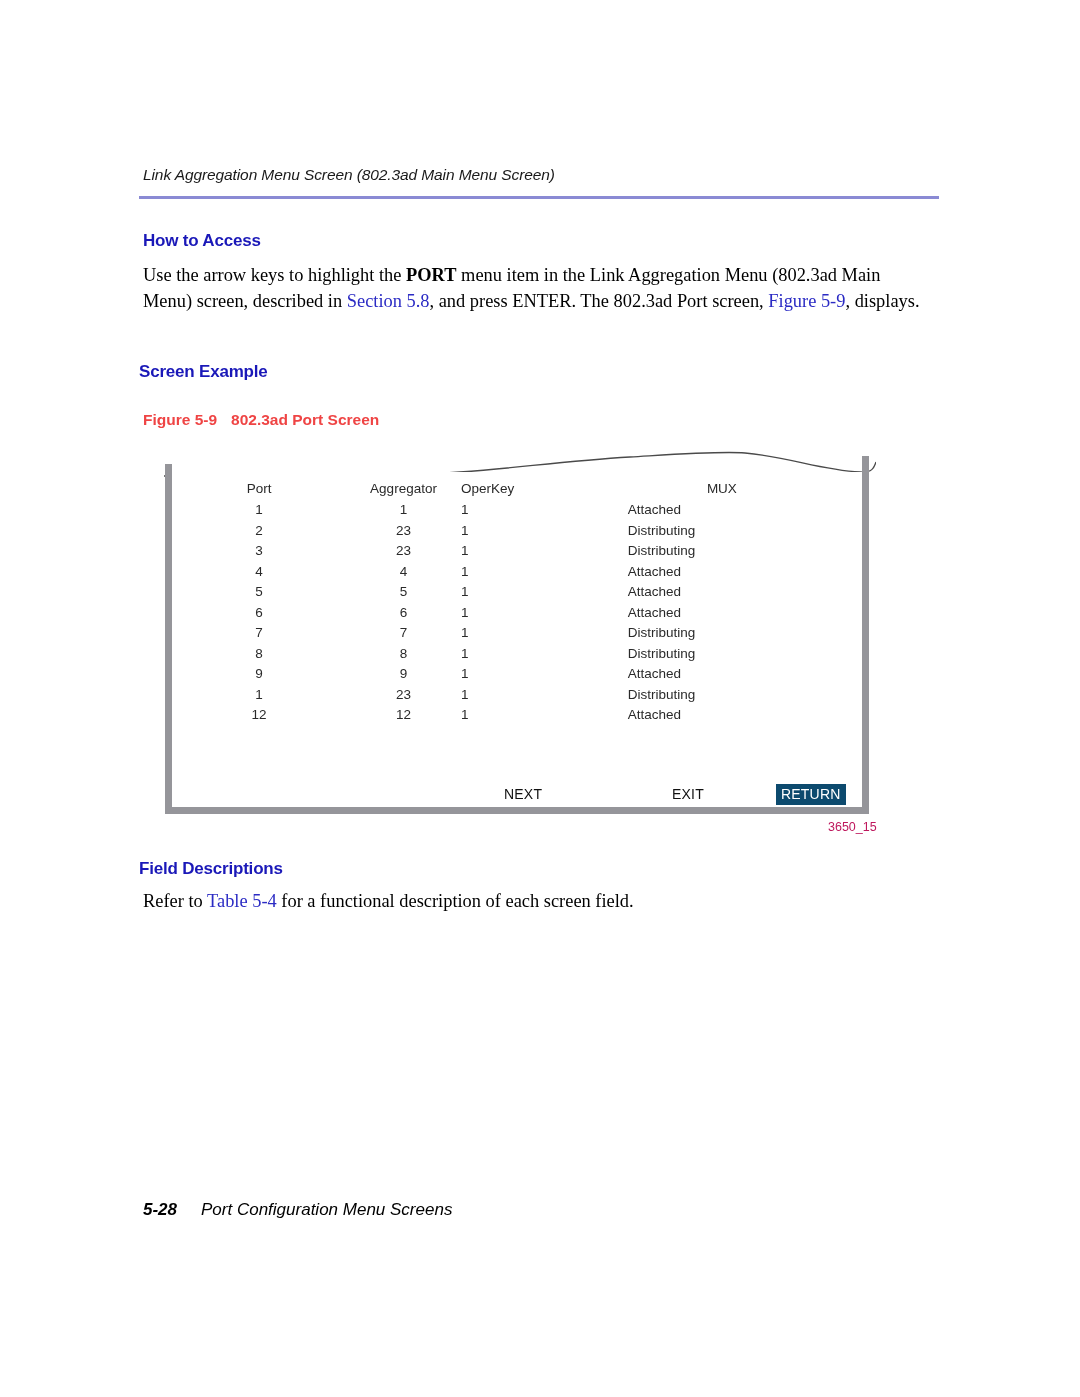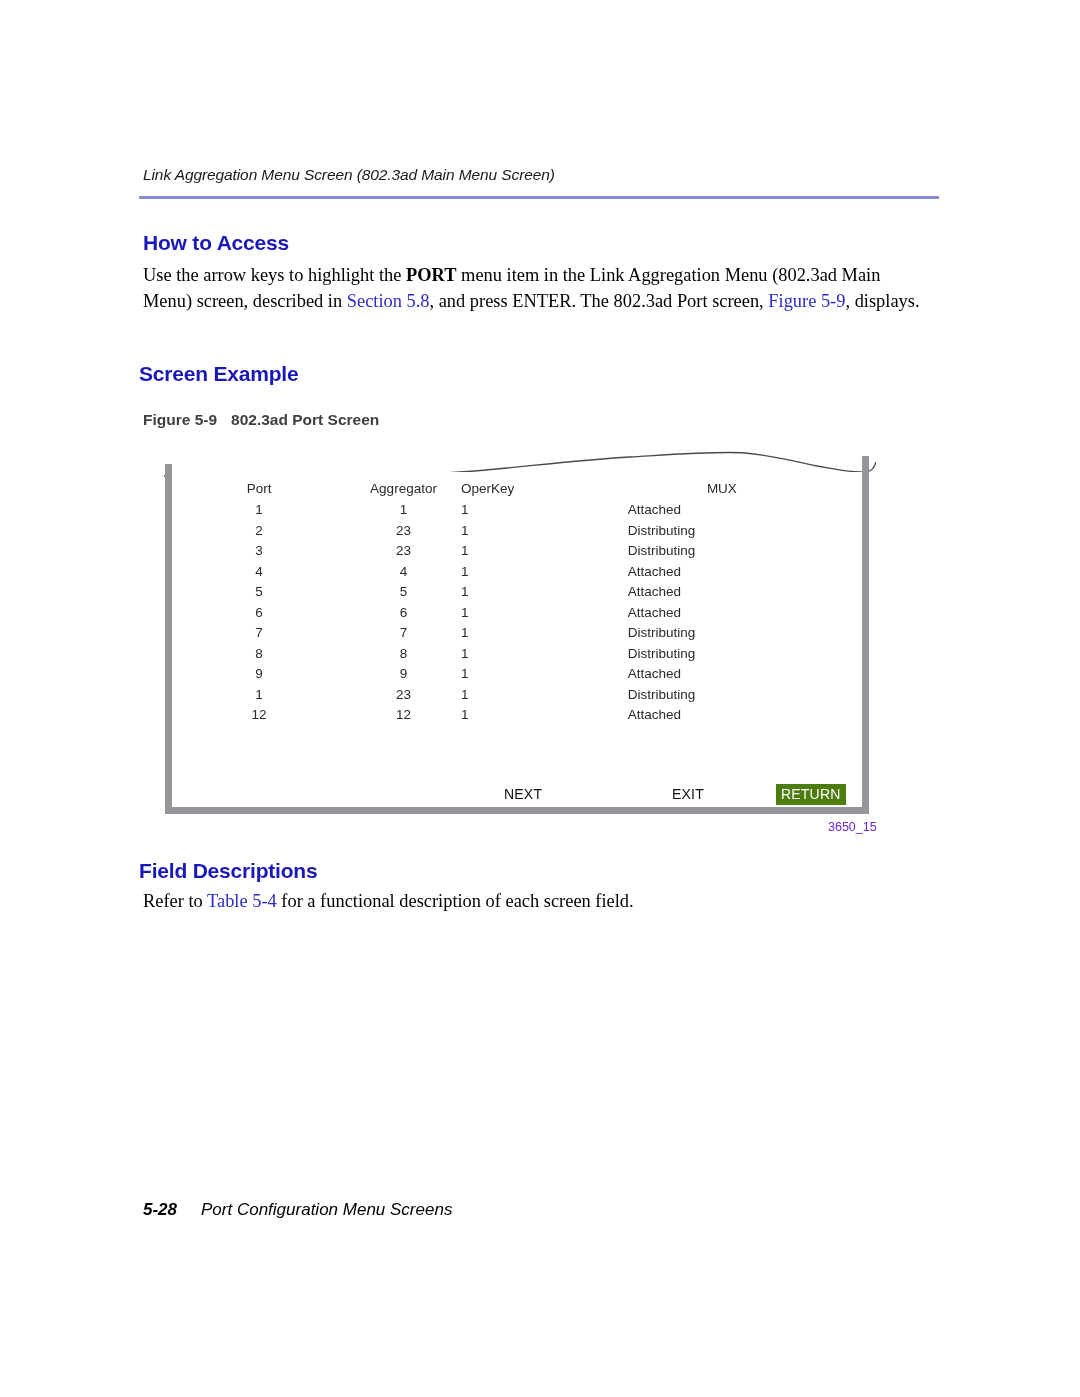--- a/index.html
+++ b/index.html
@@ -45,21 +45,21 @@
     width: 800px;
     height: 3px;
     background: #8a8ad4;
   }
 
   
   .heading {
     position: absolute;
     font-family: "Liberation Sans", sans-serif;
     font-weight: bold;
-    font-size: 21px;
+    font-size: 17px;
     color: #1a18b8;
     white-space: nowrap;
     letter-spacing: -0.2px;
   }
   #heading-how-to-access { left: 143px; top: 231px; }
   #heading-screen-example { left: 139px; top: 362px; }
   #heading-field-descriptions { left: 139px; top: 859px; }
 
   
   .para {
@@ -83,21 +83,21 @@
   .bold { font-weight: bold; }
 
   
   .fig-caption {
     position: absolute;
     left: 143px;
     top: 411px;
     font-family: "Liberation Sans", sans-serif;
     font-weight: bold;
     font-size: 15.5px;
-    color: #404040;
+    color: #ef4444;
     white-space: nowrap;
   }
   .fig-caption .fig-num { margin-right: 14px; }
 
   
   .figure {
     position: absolute;
     left: 160px;
     top: 448px;
     width: 716px;
@@ -168,33 +168,33 @@
   .btn {
     position: absolute;
     white-space: nowrap;
     letter-spacing: 0.2px;
   }
   #btn-next   { left: 332px; top: 2px; }
   #btn-exit   { left: 500px; top: 2px; }
   #btn-return {
     left: 604px;
     top: 0px;
-    background: #4d7c0f;
+    background: #0c4a6e;
     color: #ffffff;
     padding: 2px 5px 3px 5px;
   }
 
   
   .figure-id {
     position: absolute;
     left: 828px;
     top: 820px;
     font-family: "Liberation Sans", sans-serif;
     font-size: 12.5px;
-    color: #6d28d9;
+    color: #be185d;
     white-space: nowrap;
   }
 
   
   .footer {
     position: absolute;
     left: 143px;
     top: 1200px;
     font-family: "Liberation Sans", sans-serif;
     font-style: italic;

